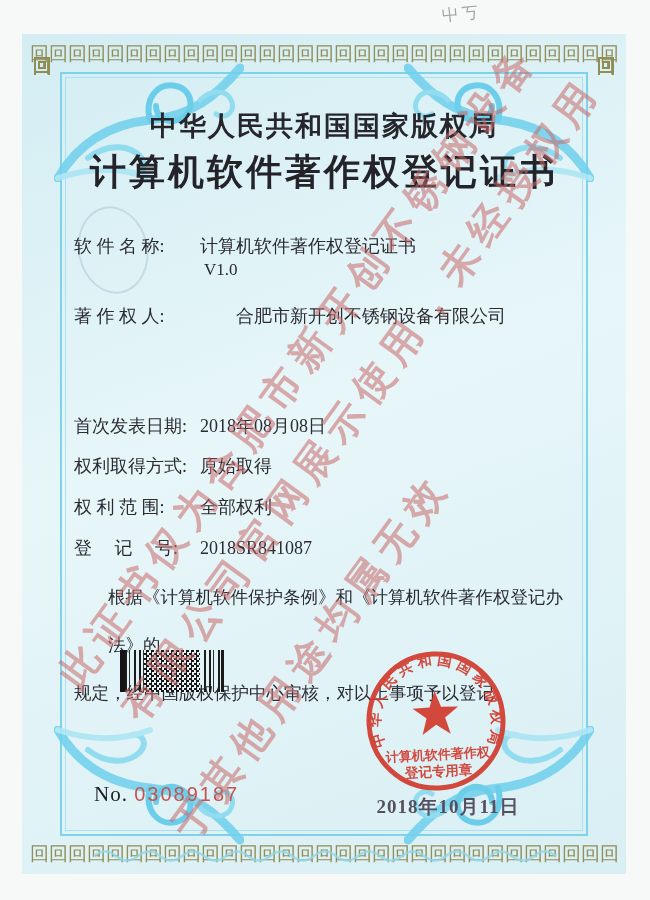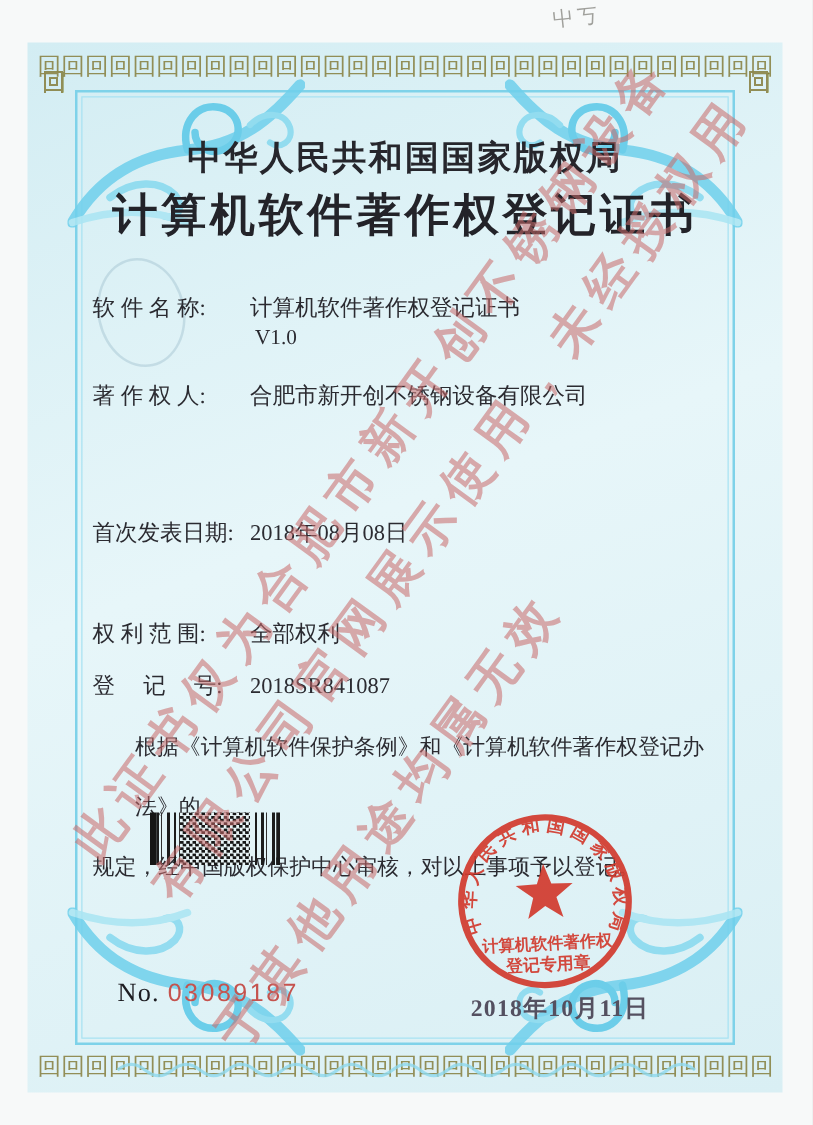--- a/index.html
+++ b/index.html
@@ -41,21 +41,21 @@
 
   .title1{position:absolute;left:0;right:0;top:74px;text-align:center;
     font-size:27px;font-weight:700;letter-spacing:2px;color:#26262c;}
   .title2{position:absolute;left:0;right:0;top:114px;text-align:center;
     font-size:36px;font-weight:700;letter-spacing:3px;color:#232329;}
   .certno{position:absolute;top:170px;right:38px;font-size:13px;color:#3a3a42;letter-spacing:1px;}
 
   .row{position:absolute;left:52px;right:26px;display:flex;font-size:18px;color:#2b2b31;line-height:26px;}
   .row .lbl{width:126px;flex:none;}
   .ver{position:absolute;left:182px;top:226px;font-size:17px;color:#2b2b31;}
-  .r0{top:199px;} .r1{top:269px;} .r2{top:339px;} .r3{top:379px;}
+  .r0{top:199px;} .r1{top:269px;gap:36px;} .r2{top:339px;} .r3{top:379px;}
   .r4{top:419px;} .r5{top:460px;} .r6{top:501px;}
 
   .statement{position:absolute;left:52px;right:34px;top:539px;font-size:17.5px;
     color:#2b2b31;line-height:48px;}
   .statement .ind{padding-left:34px;}
 
   .barcode{
     position:absolute;left:98px;top:616px;width:96px;height:42px;
     border-left:5px solid #151515;border-right:3px solid #1a1a1a;
     background:
@@ -153,20 +153,24 @@
     </div>
     <div class="ver">V1.0</div>
 
     <div class="row r1">
       <span class="lbl">著 作 权 人:</span>
       <span class="val">合肥市新开创不锈钢设备有限公司</span>
     </div>
     <div class="row r3">
       <span class="lbl">首次发表日期:</span>
       <span class="val">2018年08月08日</span>
+    </div>
+    <div class="row r4">
+      <span class="lbl">权利取得方式:</span>
+      <span class="val">原始取得</span>
     </div>
     <div class="row r5">
       <span class="lbl">权 利 范 围:</span>
       <span class="val">全部权利</span>
     </div>
     <div class="row r6">
       <span class="lbl">登　 记　 号:</span>
       <span class="val">2018SR841087</span>
     </div>
 

